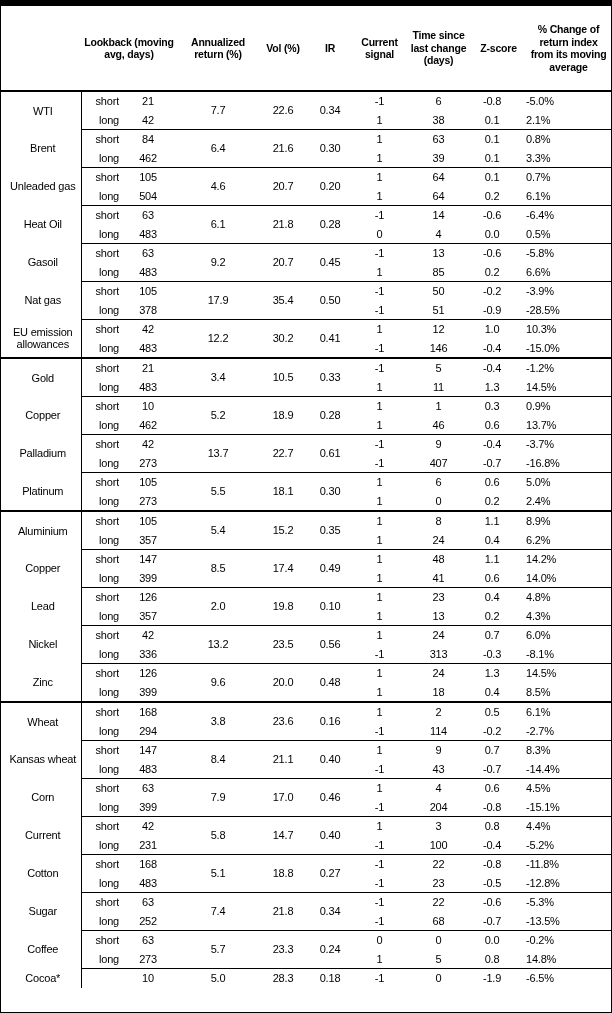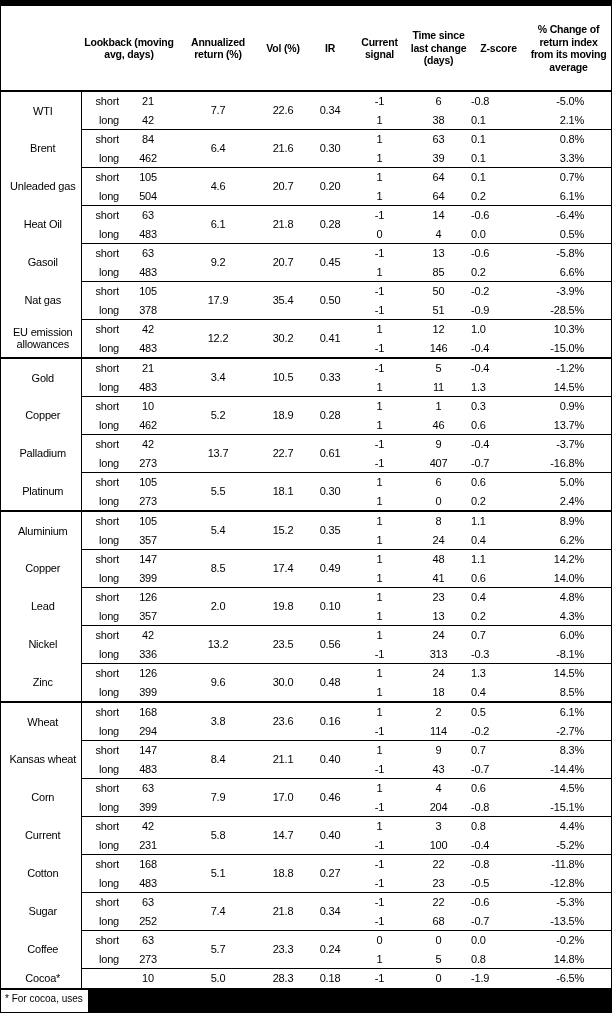--- a/index.html
+++ b/index.html
@@ -14,22 +14,22 @@
   th,td{padding:0;margin:0;overflow:hidden;}
   thead th{
     font-weight:bold;font-size:10.5px;line-height:12.5px;text-align:center;
     vertical-align:middle;height:80px;border-bottom:2px solid #000;
     padding:2px 1px;letter-spacing:-0.2px;
   }
   .r td{height:18.5px;font-size:11px;line-height:12.5px;vertical-align:middle;letter-spacing:-0.2px;}
   .c-name{text-align:center;padding-left:4px;}
   .c-period{text-align:right;padding-left:10px;border-left:1px solid #000;margin-left:28px;}
   .c-num{text-align:center;}
-  .c-z{text-align:left;padding-right:13px;}
-  .c-pct{text-align:right;padding-right:27px;}
+  .c-z{text-align:center;padding-right:13px;}
+  .c-pct{text-align:left;padding-right:27px;}
   .bt1{border-top:1px solid #000;}
   .bt2{border-top:2px solid #000;}
   #footnote{border-top:2px solid #000;display:flex;flex:1;align-items:stretch;}
   #footnote .txt{background:#fff;font-size:10px;line-height:12px;padding:3px 5px 0 4px;white-space:nowrap;}
   #footnote .bar{flex:1;background:#000;}
 </style>
 </head>
 <body>
 
 <div id="frame">
@@ -358,21 +358,21 @@
           <td class="c-num">-1</td>
           <td class="c-num">313</td>
           <td class="c-z">-0.3</td>
           <td class="c-pct">-8.1%</td>
         </tr>
         <tr class="r">
           <td rowspan="2" class="c-name">Zinc</td>
           <td class="c-period bt1">short</td>
           <td class="c-num bt1">126</td>
           <td rowspan="2" class="c-num bt1">9.6</td>
-          <td rowspan="2" class="c-num bt1">30.0</td>
+          <td rowspan="2" class="c-num bt1">20.0</td>
           <td rowspan="2" class="c-num bt1">0.48</td>
           <td class="c-num bt1">1</td>
           <td class="c-num bt1">24</td>
           <td class="c-z bt1">1.3</td>
           <td class="c-pct bt1">14.5%</td>
         </tr>
         <tr class="r">
           <td class="c-period">long</td>
           <td class="c-num">399</td>
           <td class="c-num">1</td>
@@ -527,17 +527,13 @@
           <td class="c-num bt1">5.0</td>
           <td class="c-num bt1">28.3</td>
           <td class="c-num bt1">0.18</td>
           <td class="c-num bt1">-1</td>
           <td class="c-num bt1">0</td>
           <td class="c-z bt1">-1.9</td>
           <td class="c-pct bt1">-6.5%</td>
         </tr>
       </tbody>
   </table>
-  <div id="footnote">
-    <div class="txt">* For cocoa, uses</div>
-    <div class="bar"></div>
-  </div>
 </div>
 
 </body></html>

